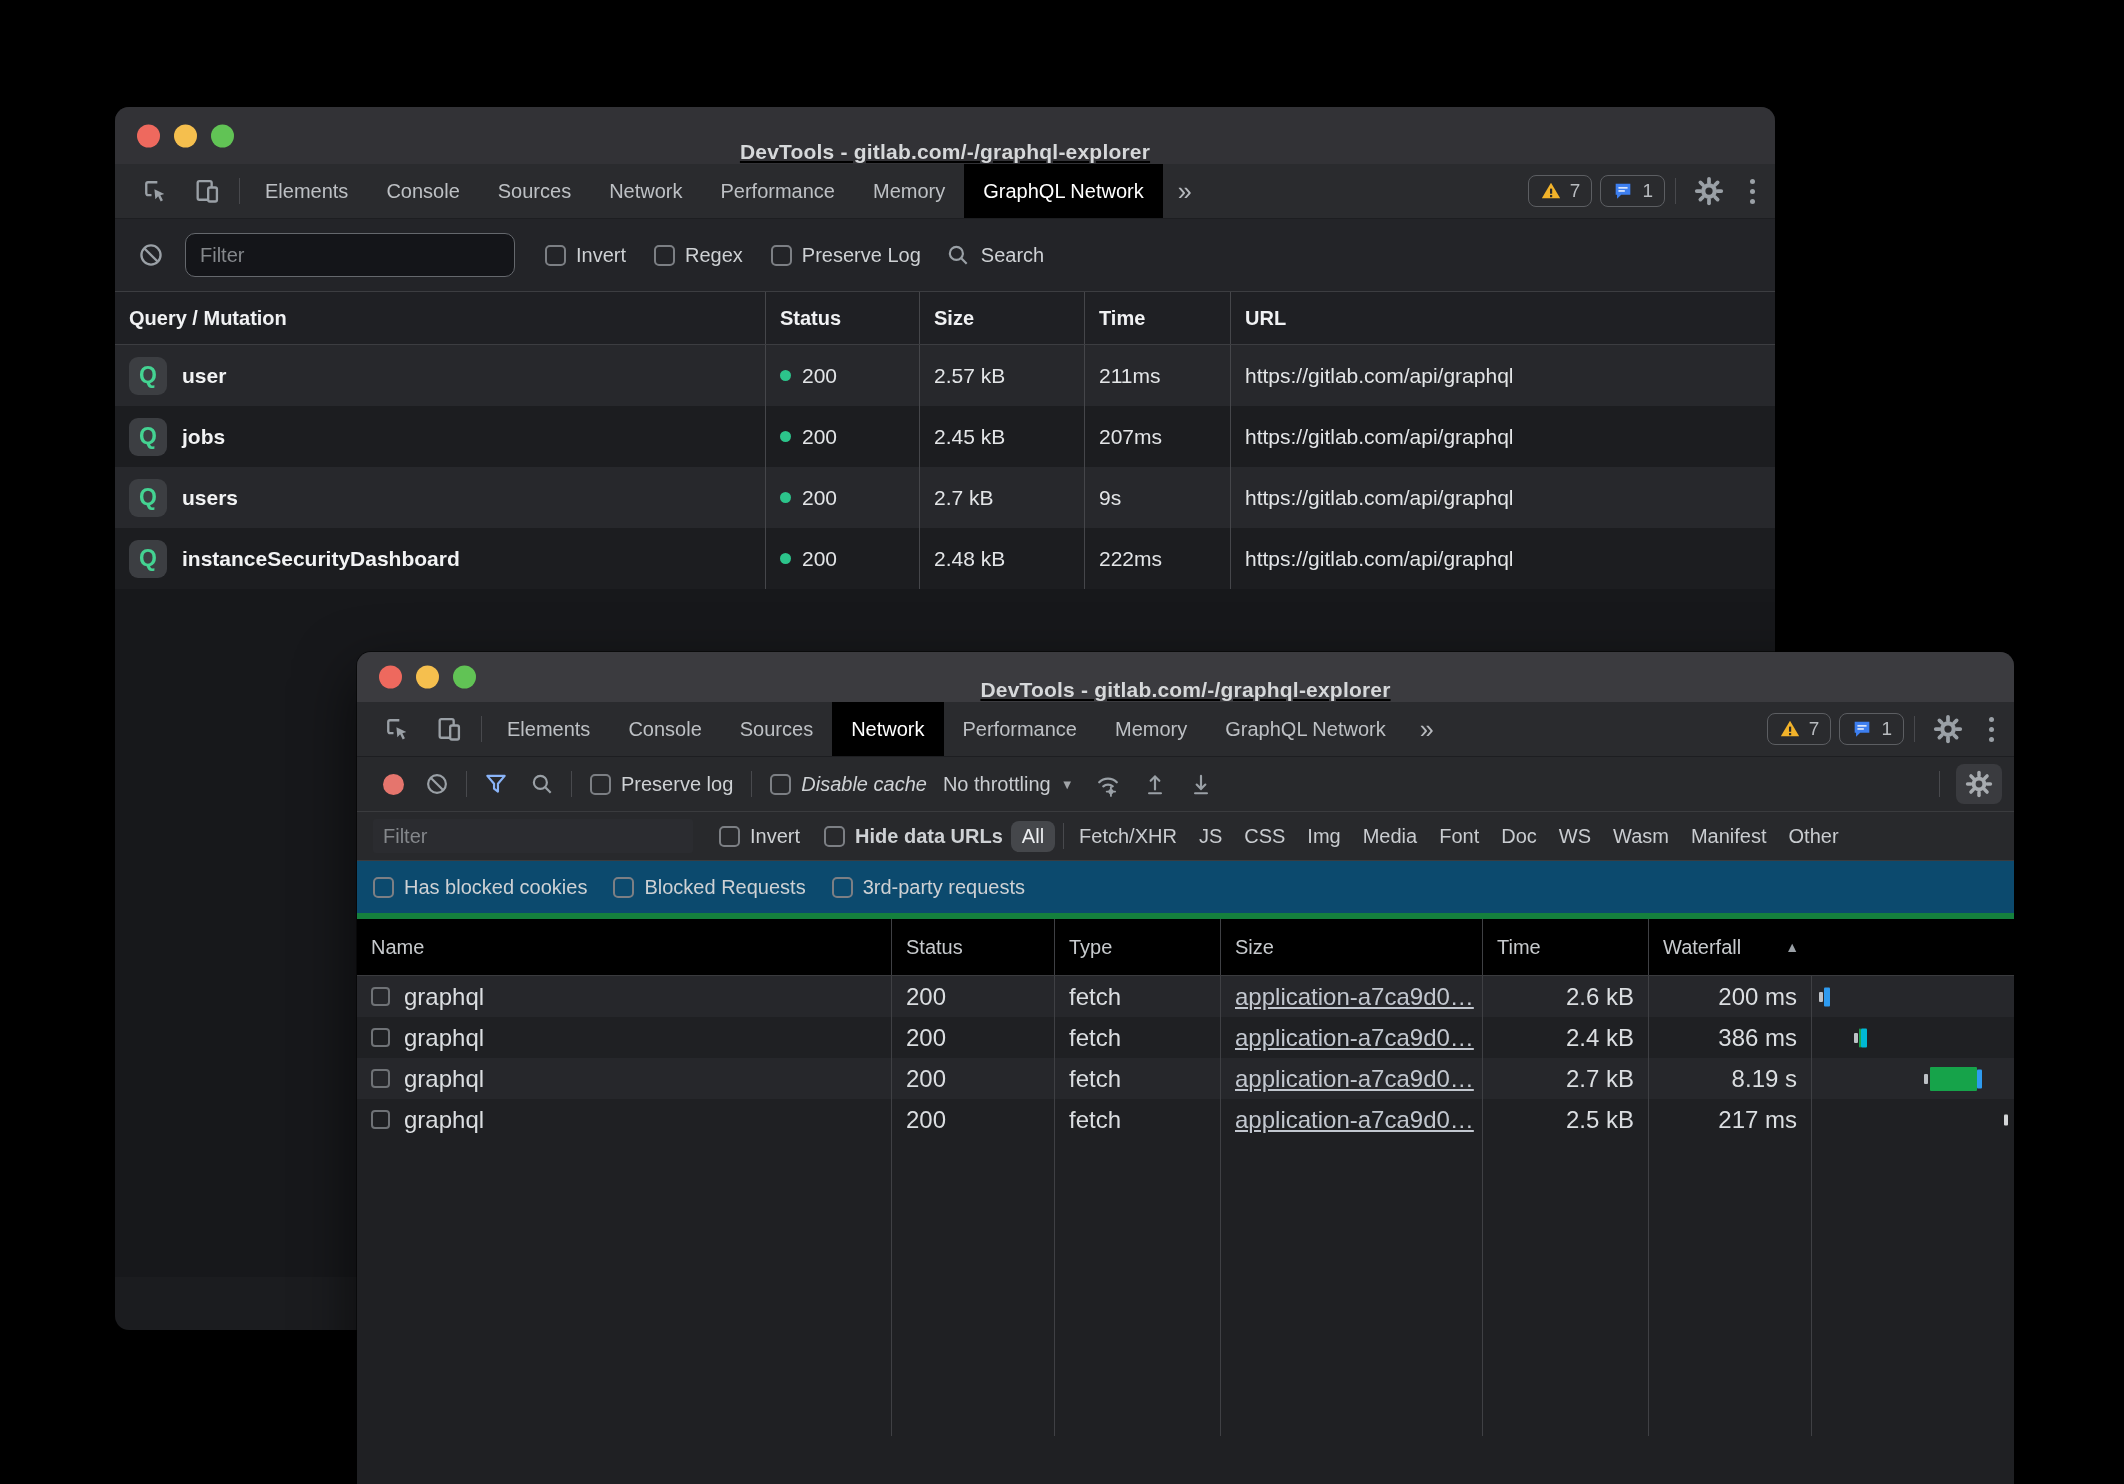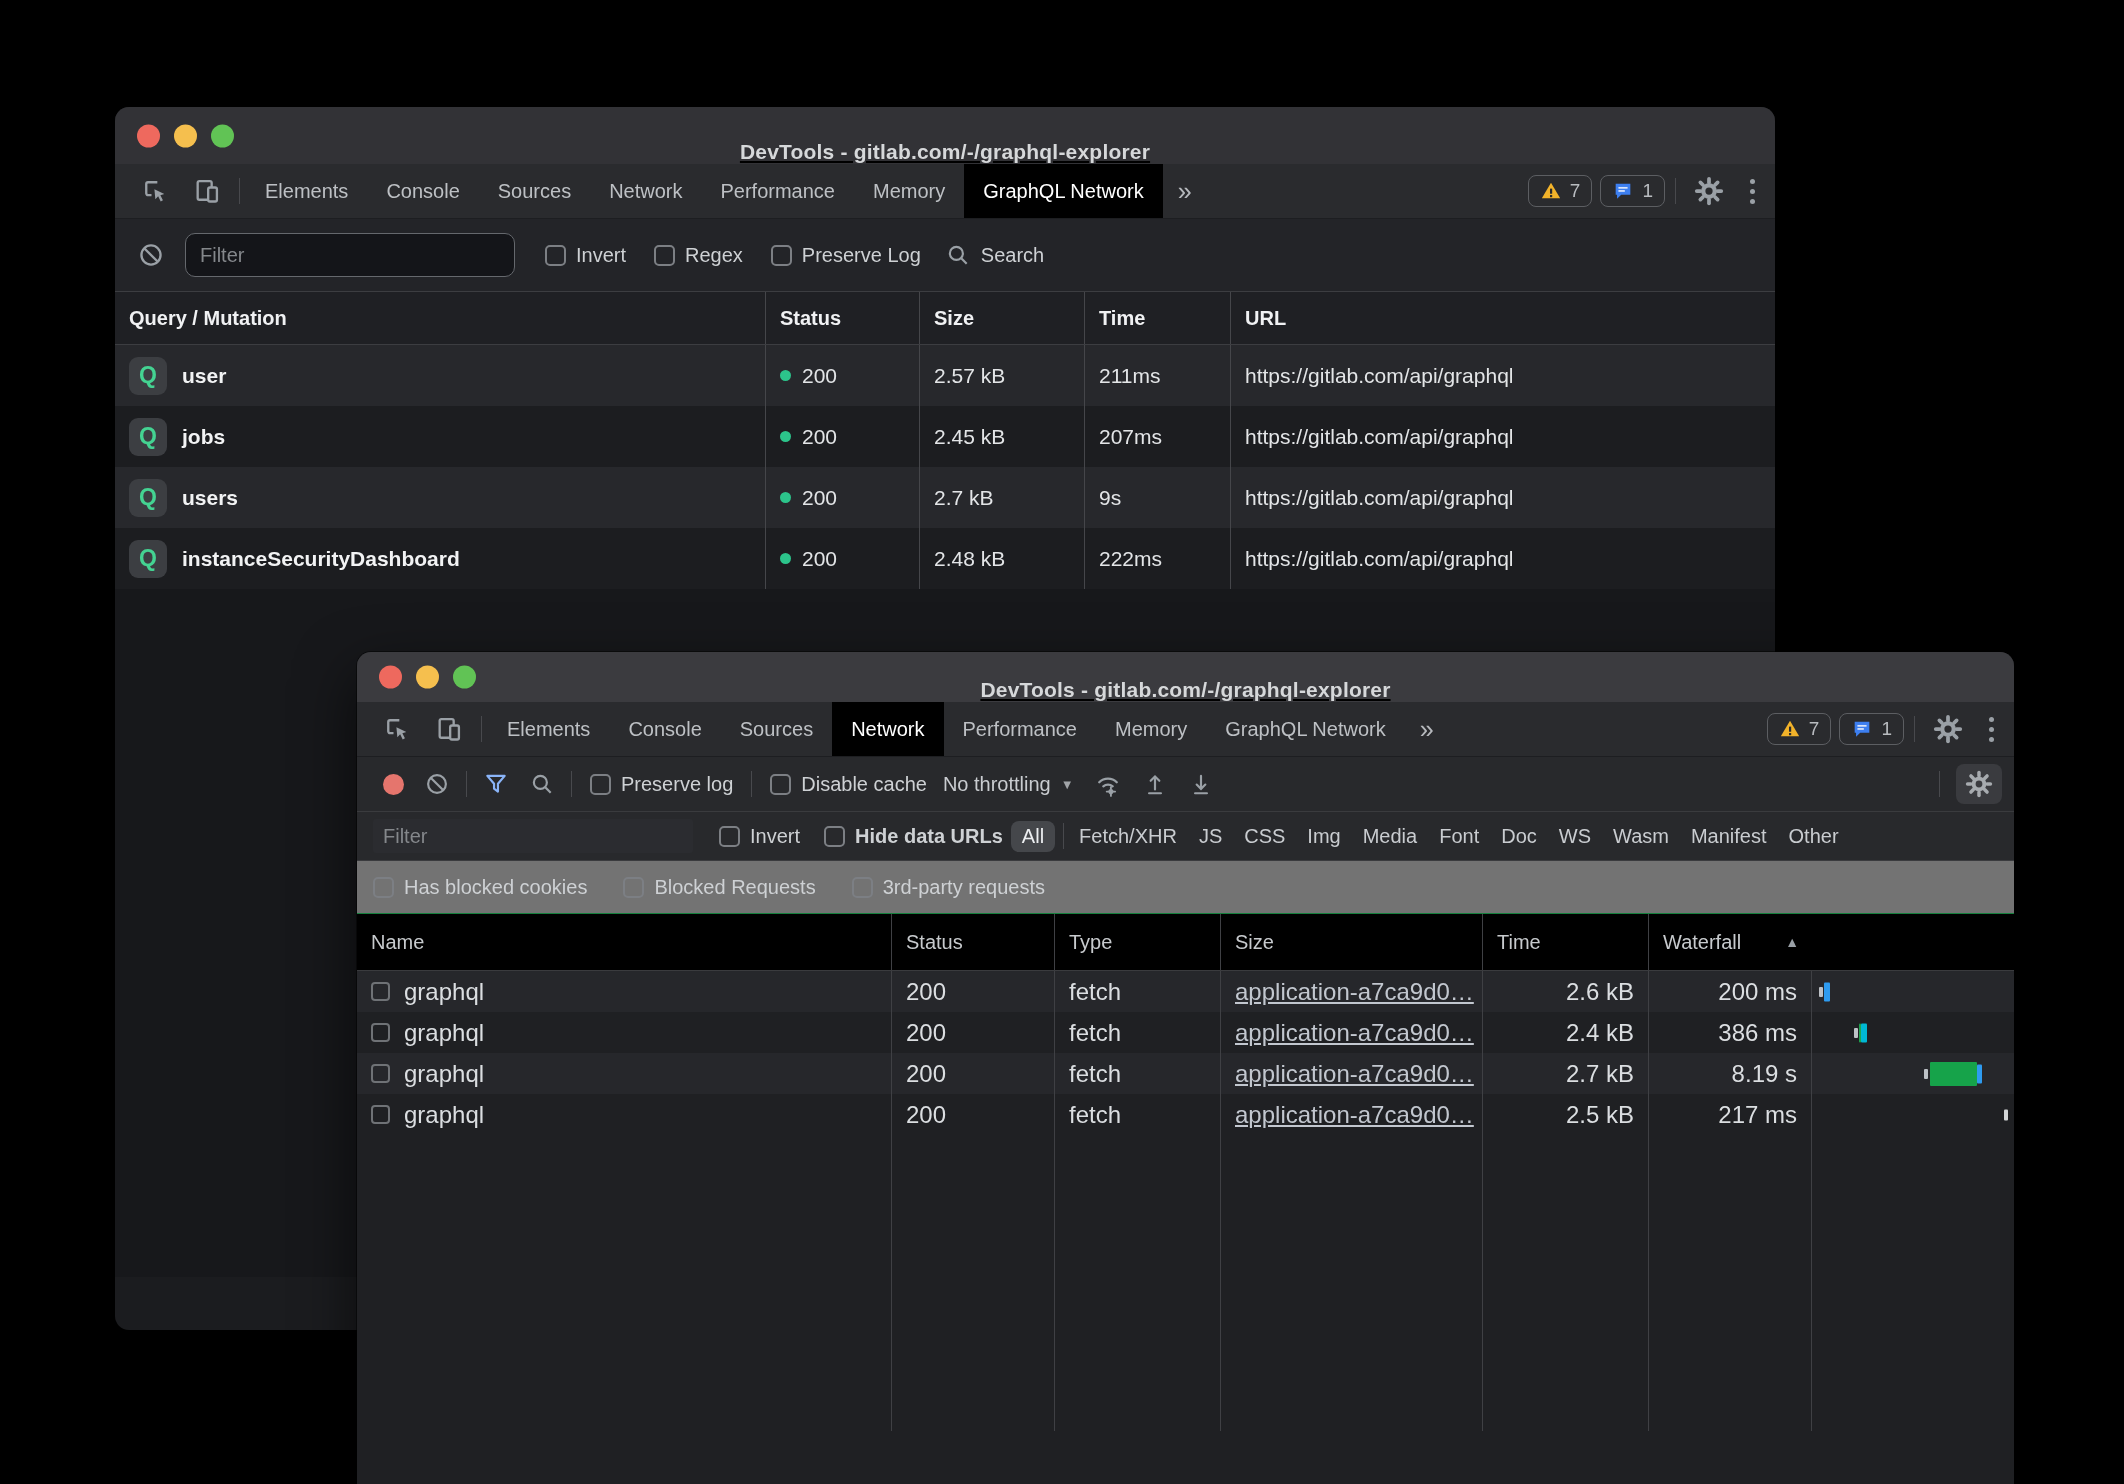--- a/index.html
+++ b/index.html
@@ -69,22 +69,22 @@
   .gearbox{width:46px;height:40px;background:#3a3b3f;border-radius:8px;display:flex;align-items:center;
            justify-content:center;margin-left:10px;}
   .fw-filterbar{height:48px;background:#28292c;border-bottom:1px solid #3a3b3e;display:flex;align-items:center;
                 padding-left:16px;}
   .fw-filter-input{width:300px;height:34px;background:#2b2c30;border:none;border-radius:3px;color:#e8eaed;
                    font-size:20px;padding:0 10px;outline:none;font-family:"Liberation Sans","DejaVu Sans",sans-serif;}
   .fw-filter-input::placeholder{color:#84878b;}
   .chips{display:flex;align-items:center;gap:0;margin-left:8px;}
   .chip{font-size:20px;color:#c9ccd0;padding:4px 11px;white-space:nowrap;}
   .chip.all{background:#45474b;color:#eceef0;border-radius:8px;margin-right:4px;}
-  .fw-cbrow{height:52px;background:#737373;border-bottom:1px solid #15803d;display:flex;align-items:center;
-            padding-left:16px;gap:36px;}
+  .fw-cbrow{height:52px;background:#0c4a6e;border-bottom:6px solid #15803d;display:flex;align-items:center;
+            padding-left:16px;gap:26px;}
   .fw-grid{display:grid;grid-template-columns:534px 163px 166px 262px 166px 163px 1fr;}
   .fw-grid .cell + .cell{border-left:1px solid #3f4044;}
   .fw-header{height:56px;background:#000000;border-bottom:1px solid #3a3b3e;}
   .fw-header .cell{font-size:20px;color:#c7cacd;position:relative;}
   .fw-row{height:41px;font-size:24px;color:#dbdee1;}
   .fw-row.odd{background:#26272b;} .fw-row.even{background:#1f2023;}
   .cell.right{justify-content:flex-end;padding-right:14px;padding-left:0;}
   .init-link{color:#c2c7cf;text-decoration:underline;overflow:hidden;text-overflow:ellipsis;}
   .fw-rest{height:296px;}
   .fw-rest .cell{height:100%;}
@@ -360,21 +360,21 @@
         </svg>
       </span>
       <span class="vdiv"></span>
       <span class="cbgroup" style="margin:0 12px;">
         <span class="cb"></span>
         <span class="cblabel" style="font-weight:400;">Preserve log</span>
       </span>
       <span class="vdiv"></span>
       <span class="cbgroup" style="margin:0 6px 0 12px;">
         <span class="cb"></span>
-        <span class="cblabel" style="font-weight:400;">Disable cache</span>
+        <span class="cblabel" style="font-weight:400;font-style:italic;">Disable cache</span>
       </span>
       <span class="throttle">
         <span class="tlabel">No throttling</span>
         <span class="caret">▼</span>
       </span>
       <span class="tbicon">
         <svg width="28" height="28" viewBox="0 0 24 24" fill="none" stroke="#9aa0a6" stroke-width="2" stroke-linecap="round">
           <path d="M4.5 10.5 a10.5 10.5 0 0 1 15 0"></path>
           <path d="M8 14 a6 6 0 0 1 8 0"></path>
           <circle cx="14.5" cy="18.5" r="2.2" fill="#9aa0a6" stroke="none"></circle>

